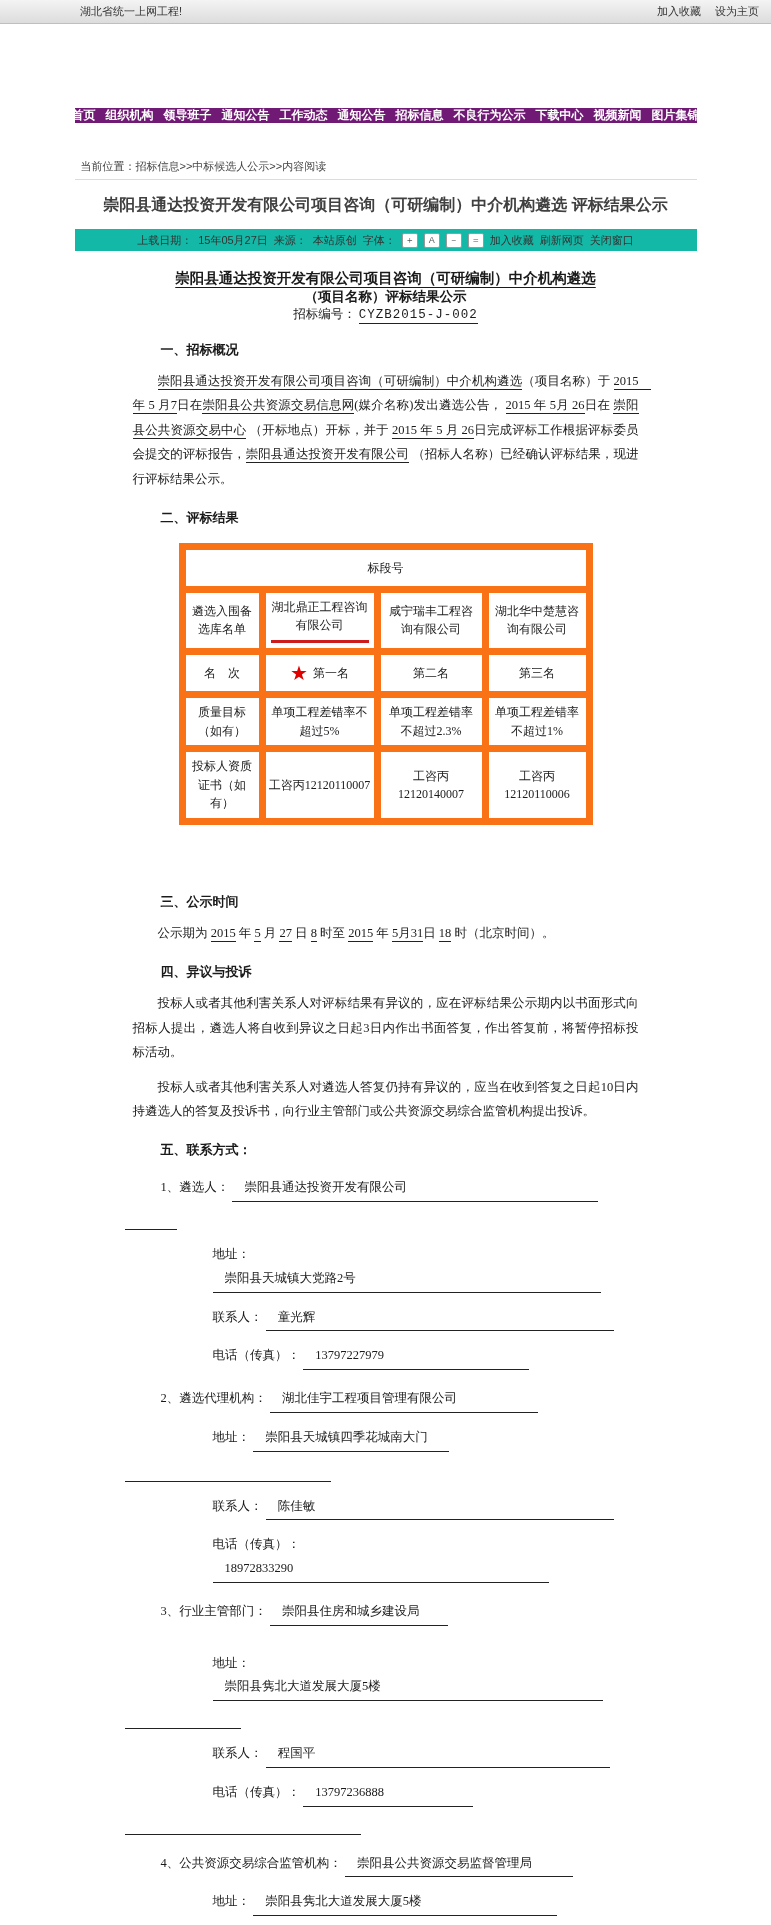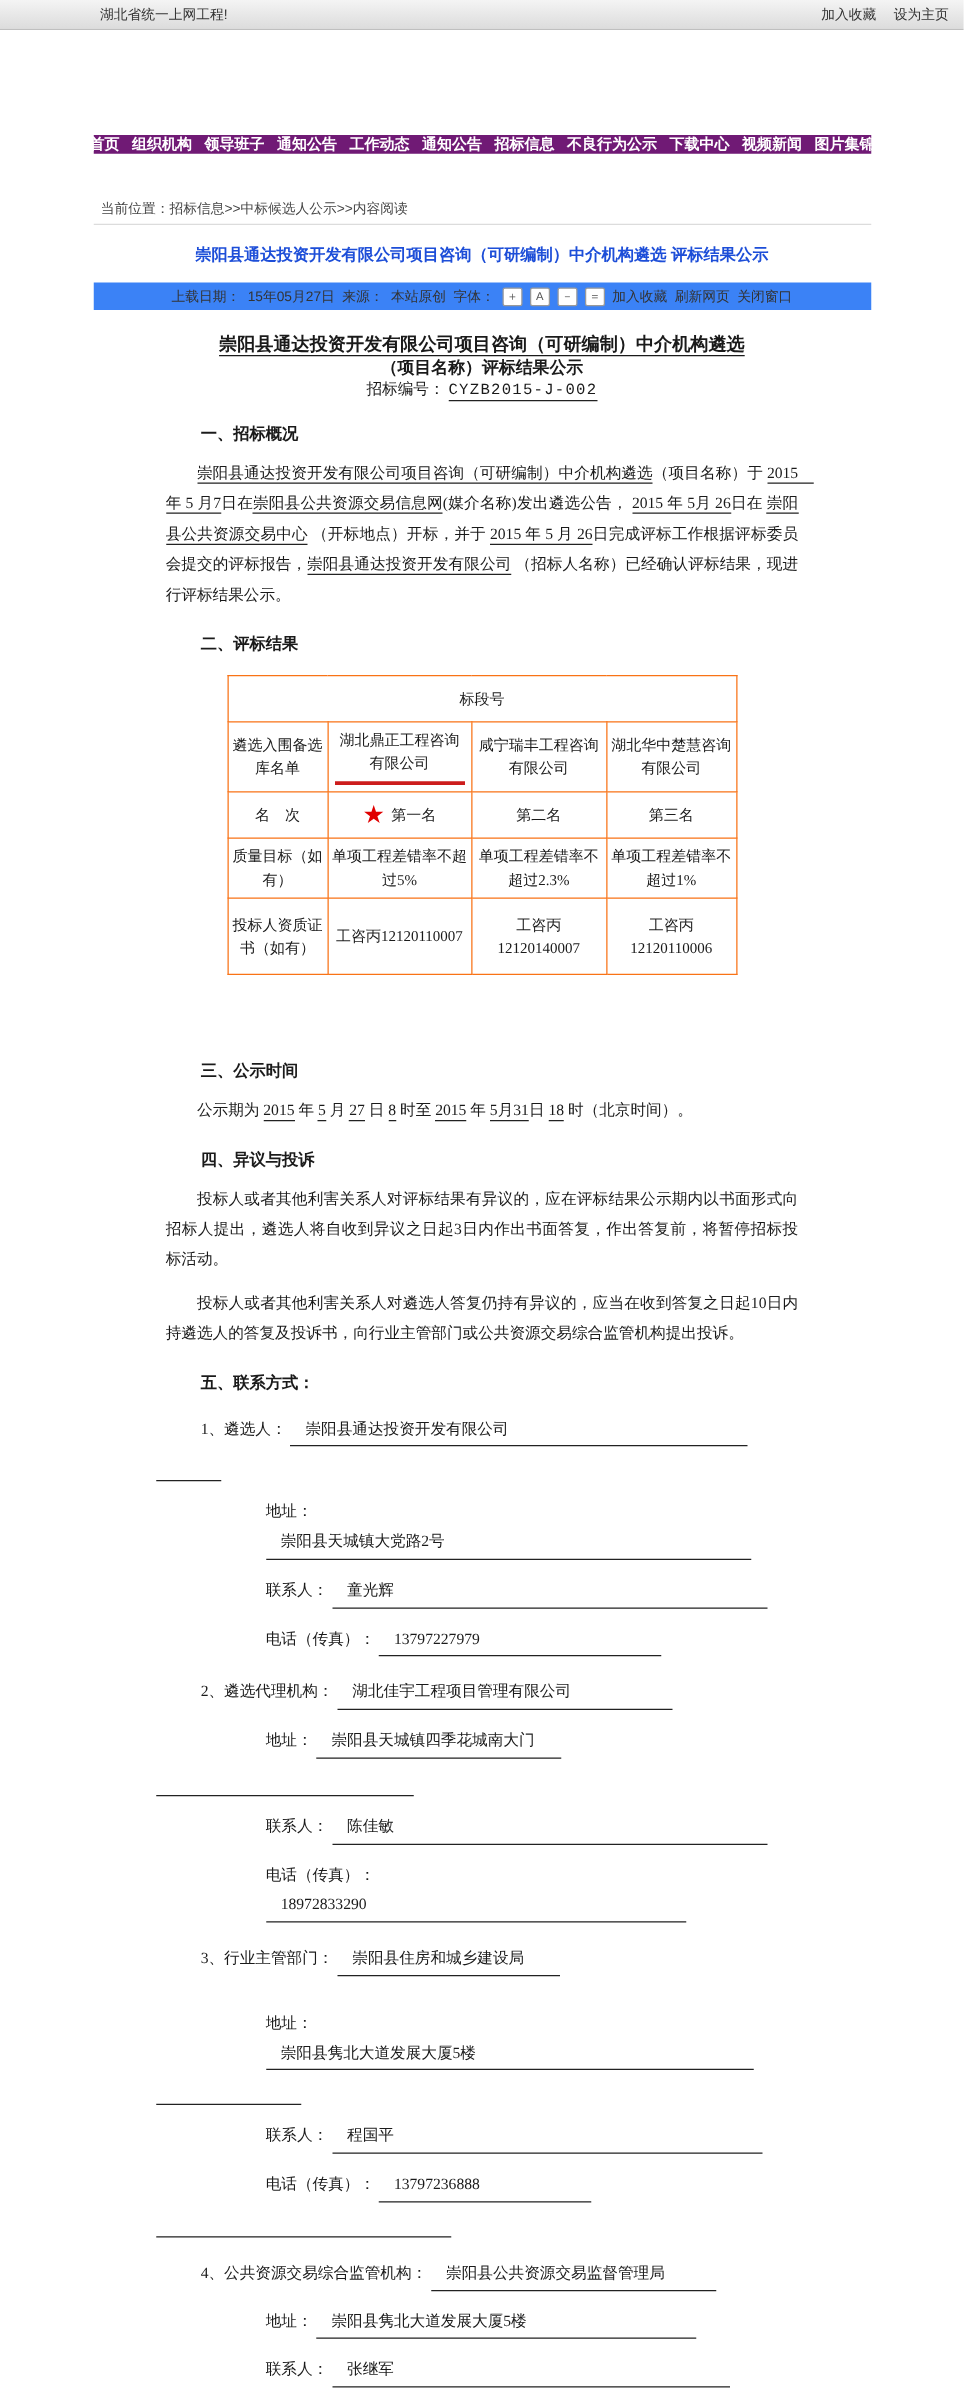--- a/index.html
+++ b/index.html
@@ -17,40 +17,40 @@
   .gap-top{height:84px;}
 
   
   .nav{background:#701a75;height:15px;display:flex;align-items:center;justify-content:center;gap:10px;}
   .nav a{color:#fff;font-size:12px;font-weight:bold;white-space:nowrap;}
 
   
   .breadcrumb{margin-top:33px;font-size:11px;color:#444;padding:3px 6px 5px 6px;border-bottom:1px solid #dcdcdc;}
   .breadcrumb a{color:#444;}
 
-  .page-title{margin-top:15px;text-align:center;font-size:13px;font-weight:bold;color:#1d4ed8;}
-
-  .infobar{margin-top:13px;background:#3b82f6;height:22px;display:flex;align-items:center;justify-content:center;
+  .page-title{margin-top:15px;text-align:center;font-size:16px;font-weight:bold;color:#404040;}
+
+  .infobar{margin-top:13px;background:#14b8a6;height:22px;display:flex;align-items:center;justify-content:center;
     gap:6px;font-size:11px;color:#333;}
   .fbox{display:inline-flex;width:14px;height:13px;border:1px solid #9a9a9a;background:#fff;border-radius:2px;
     align-items:center;justify-content:center;font-size:9px;color:#555;line-height:1;}
 
   
   .doc{font-family:"Liberation Serif","DejaVu Serif",serif;font-size:12.5px;color:#1a1a1a;padding:0 58px;}
   .doc-title{margin-top:18px;text-align:center;font-size:14.5px;font-weight:bold;text-decoration:underline;text-underline-offset:4px;}
   .doc-sub{text-align:center;font-size:13.5px;font-weight:bold;}
   .bid-line{text-align:center;font-size:12.5px;}
   .bid-line .u{font-family:"Liberation Mono","DejaVu Sans Mono",monospace;letter-spacing:1px;}
   .h{font-weight:bold;font-size:13px;margin:18px 0 0 28px;}
   .para{margin-top:10px;line-height:1.95;text-indent:2em;text-align:justify;}
   .u{border-bottom:1px solid #222;padding-bottom:1px;}
 
   
   .etable{border-collapse:collapse;margin:16px auto 0 auto;table-layout:fixed;}
-  .etable td{border:1px solid #f97316;text-align:center;vertical-align:middle;font-size:12px;padding:5px 3px;line-height:1.55;}
+  .etable td{border:7px solid #f97316;text-align:center;vertical-align:middle;font-size:12px;padding:5px 3px;line-height:1.55;}
   .col-rank{width:80px;}.col-a{width:115px;}.col-b{width:108px;}.col-c{width:104px;}
   .etable .hd{height:26px;}
   .rankcell{display:flex;align-items:center;justify-content:center;gap:5px;}
   .star{color:#e00000;font-size:20px;line-height:1;}
   .win{display:block;border-bottom:3px solid #cc1c1c;padding-bottom:5px;margin:0 2px;}
   .certcell{font-size:11px;height:50px;vertical-align:top;padding-top:12px;}
 
   .sec3{margin-top:68px;}
 
   

